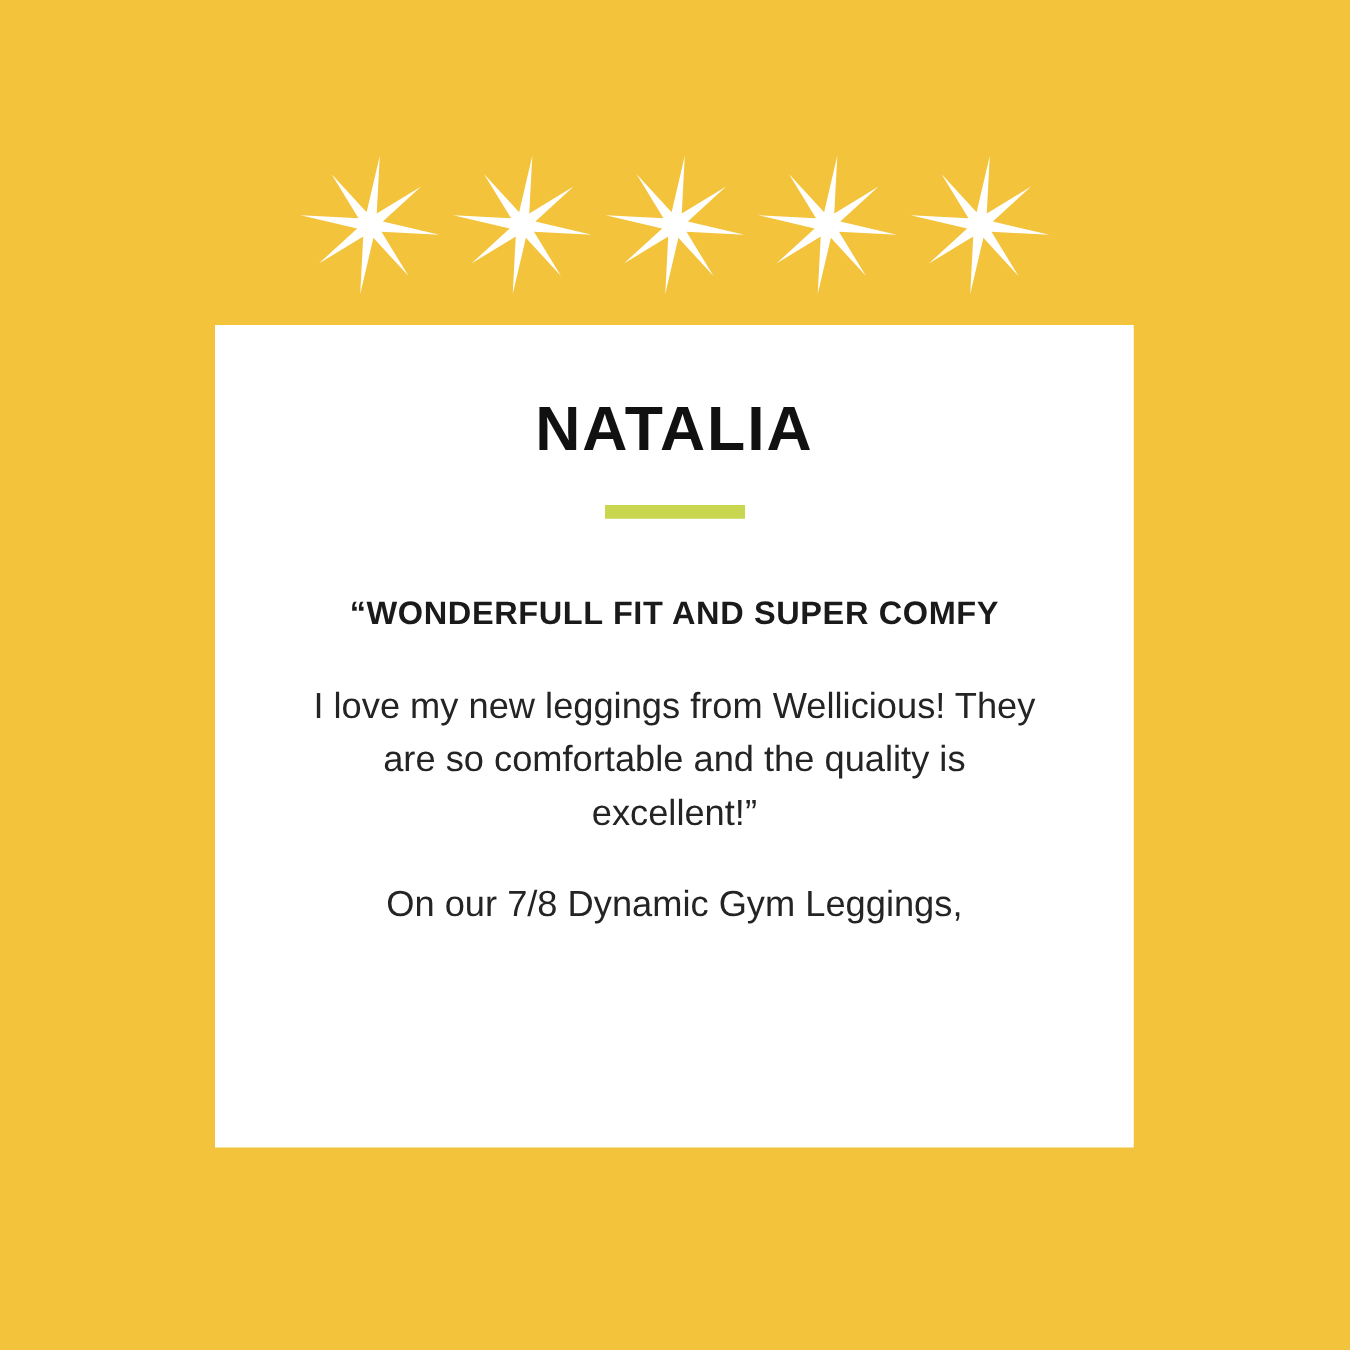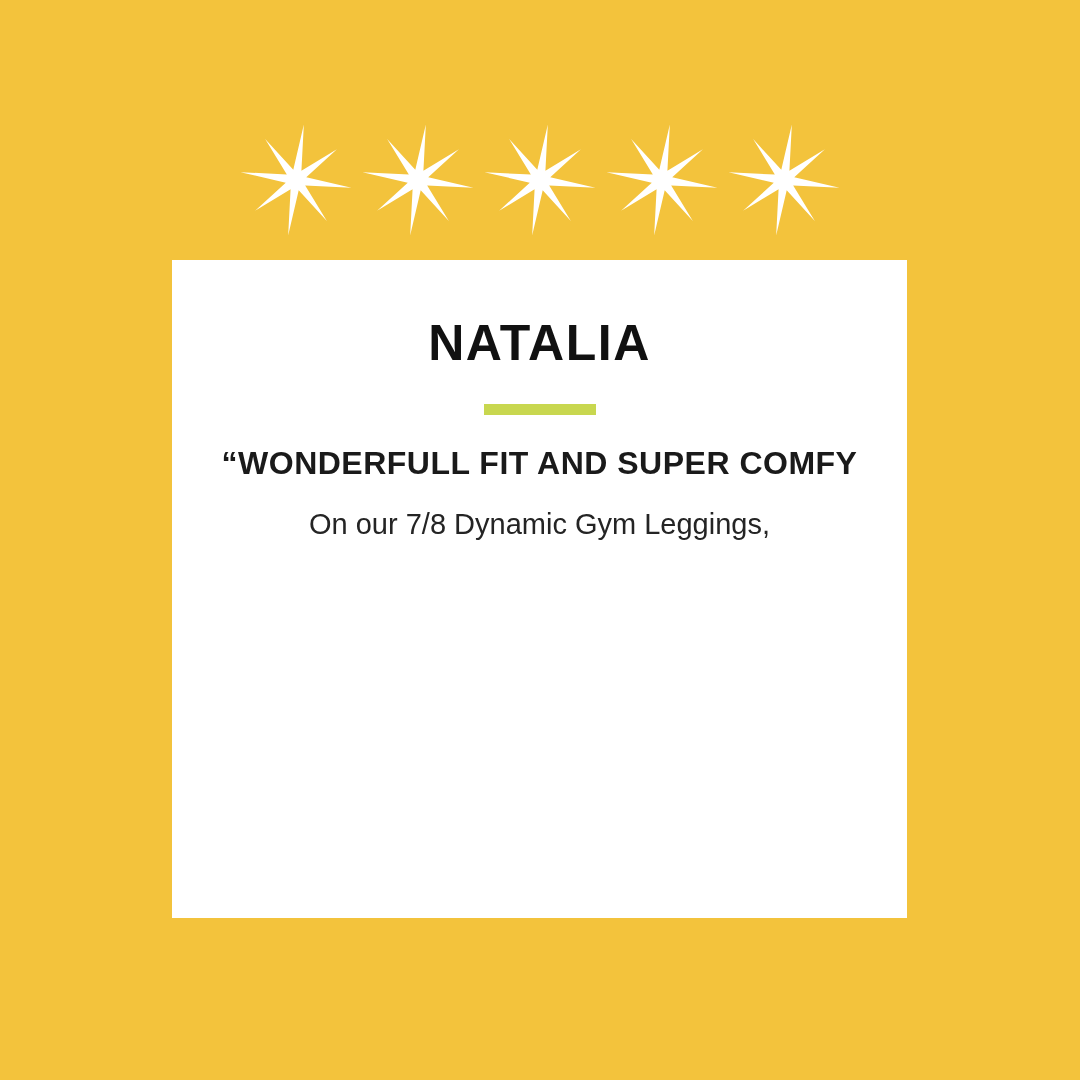--- a/index.html
+++ b/index.html
@@ -39,35 +39,35 @@
     font-weight: bold;
     letter-spacing: 1.5px;
     color: #111111;
   }
   .divider {
     width: 112px; height: 11px;
     margin: 36px auto 0 auto;
     background: #C8D74F;
   }
   .headline {
-    margin-top: 28px;
-    font-size: 32px;
+    margin-top: 55px;
+    font-size: 26px;
     line-height: 40px;
     font-weight: bold;
     letter-spacing: 0.5px;
     color: #1A1A1A;
   }
   .quote {
     margin-top: 34px;
     font-size: 29px;
     line-height: 43px;
     color: #242424;
   }
   .product {
-    margin-top: 20px;
+    margin-top: 30px;
     font-size: 29px;
     line-height: 43px;
     color: #242424;
   }
 </style>
 </head>
 <body>
 
 <div class="canvas" style="background: rgb(243, 195, 60);">
 
@@ -105,19 +105,24 @@
 
   <div class="card" style="background: rgb(255, 255, 255);">
     <h1 class="reviewer-name">NATALIA</h1>
 
     <div class="divider" id="divider" style="background: rgb(200, 215, 79);"></div>
 
     <div class="headline">
       <div>“WONDERFULL FIT AND SUPER COMFY</div>
     </div>
 
+    <div class="quote">
+      <div>I love my new leggings from Wellicious! They</div>
+      <div>are so comfortable and the quality is</div>
+      <div>excellent!”</div>
+    </div>
 
     <div class="product">
       <div>On our 7/8 Dynamic Gym Leggings,</div>
     </div>
   </div>
 
 </div>
 
 </body></html>

